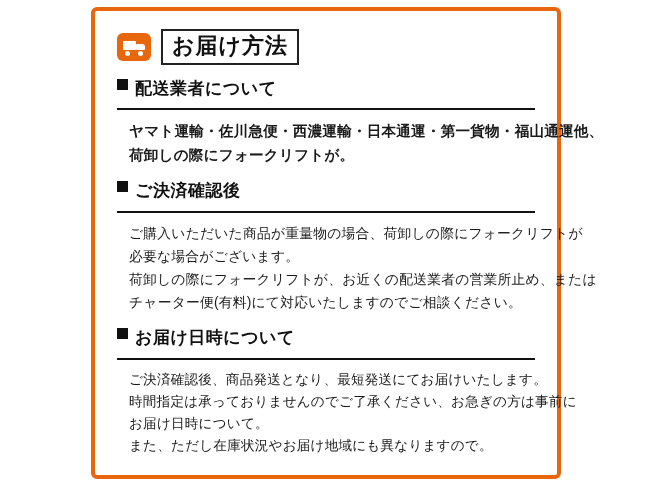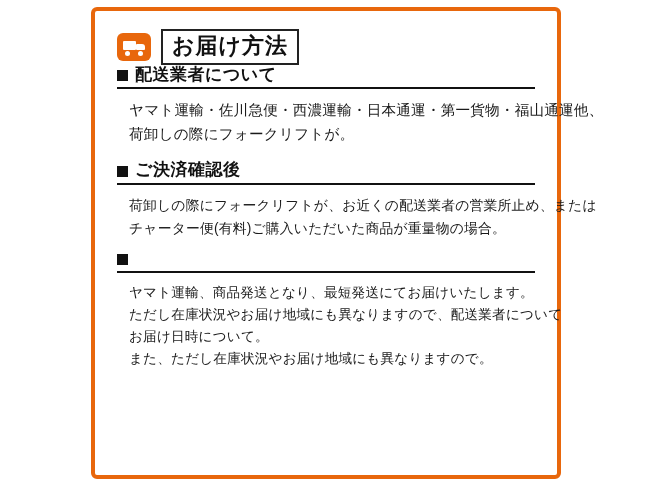--- a/index.html
+++ b/index.html
@@ -38,20 +38,21 @@
     height: 100%;
     padding: 18px 22px 10px 22px;
     box-sizing: border-box;
   }
 
   
   .title-row {
     display: flex;
     align-items: center;
     gap: 10px;
+    margin-bottom: 14px;
   }
   .truck-badge {
     width: 34px;
     height: 28px;
     background: #e8670c;
     border-radius: 6px;
     position: relative;
     flex: none;
   }
   .truck-badge .body {
@@ -93,24 +94,23 @@
     letter-spacing: 1px;
     line-height: 1.25;
   }
 
   
   .section {
     margin-bottom: 14px;
   }
   .section-head {
     display: flex;
-    align-items: flex-end;
     gap: 7px;
     border-bottom: 2px solid #111111;
-    padding-bottom: 2px;
+    padding-bottom: 9px;
     margin-bottom: 9px;
     width: 100%;
   }
   .marker {
     width: 11px;
     height: 11px;
     background: #111111;
     flex: none;
     margin-bottom: 4px;
   }
@@ -123,21 +123,21 @@
   }
   .body-text {
     font-size: 14.5px;
     color: #1a1a1a;
     line-height: 1.68;
     padding-left: 12px;
     letter-spacing: 0.2px;
   }
   .body-text .ln { display: block; white-space: nowrap; }
   .sec-3 .body-text { font-size: 13.6px; line-height: 1.62; }
-  .sec-1 .body-text { font-size: 14.6px; line-height: 1.66; }
+  .sec-1 .body-text { font-size: 14.6px; line-height: 1.66; font-weight: bold; }
   .sec-2 .body-text { font-size: 13.8px; line-height: 1.68; }
 </style>
 </head>
 <body>
 
 <div id="page">
   <div class="panel">
     <div class="inner">
 
       <div class="title-row">
@@ -160,32 +160,35 @@
           <span class="ln">荷卸しの際にフォークリフトが。</span>
         </div>
       </div>
 
       <div class="section sec-2">
         <div class="section-head">
           <span class="marker"></span>
           <span class="section-title">ご決済確認後</span>
         </div>
         <div class="body-text">
+          <span class="ln">ご購入いただいた商品が重量物の場合、荷卸しの際にフォークリフトが</span>
+          <span class="ln">必要な場合がございます。</span>
           <span class="ln">荷卸しの際にフォークリフトが、お近くの配送業者の営業所止め、または</span>
-          <span class="ln">チャーター便(有料)ご購入いただいた商品が重量物の場合。</span>
+          <span class="ln">チャーター便(有料)にて対応いたしますのでご相談ください。</span>
         </div>
       </div>
 
       <div class="section sec-3">
         <div class="section-head">
           <span class="marker"></span>
+          <span class="section-title">お届け日時について</span>
         </div>
         <div class="body-text">
-          <span class="ln">ヤマト運輸、商品発送となり、最短発送にてお届けいたします。</span>
-          <span class="ln">ただし在庫状況やお届け地域にも異なりますので、配送業者について</span>
+          <span class="ln">ご決済確認後、商品発送となり、最短発送にてお届けいたします。</span>
+          <span class="ln">時間指定は承っておりませんのでご了承ください、お急ぎの方は事前に</span>
           <span class="ln">お届け日時について。</span>
           <span class="ln">また、ただし在庫状況やお届け地域にも異なりますので。</span>
         </div>
       </div>
 
     </div>
   </div>
 </div>
 
 </body></html>

